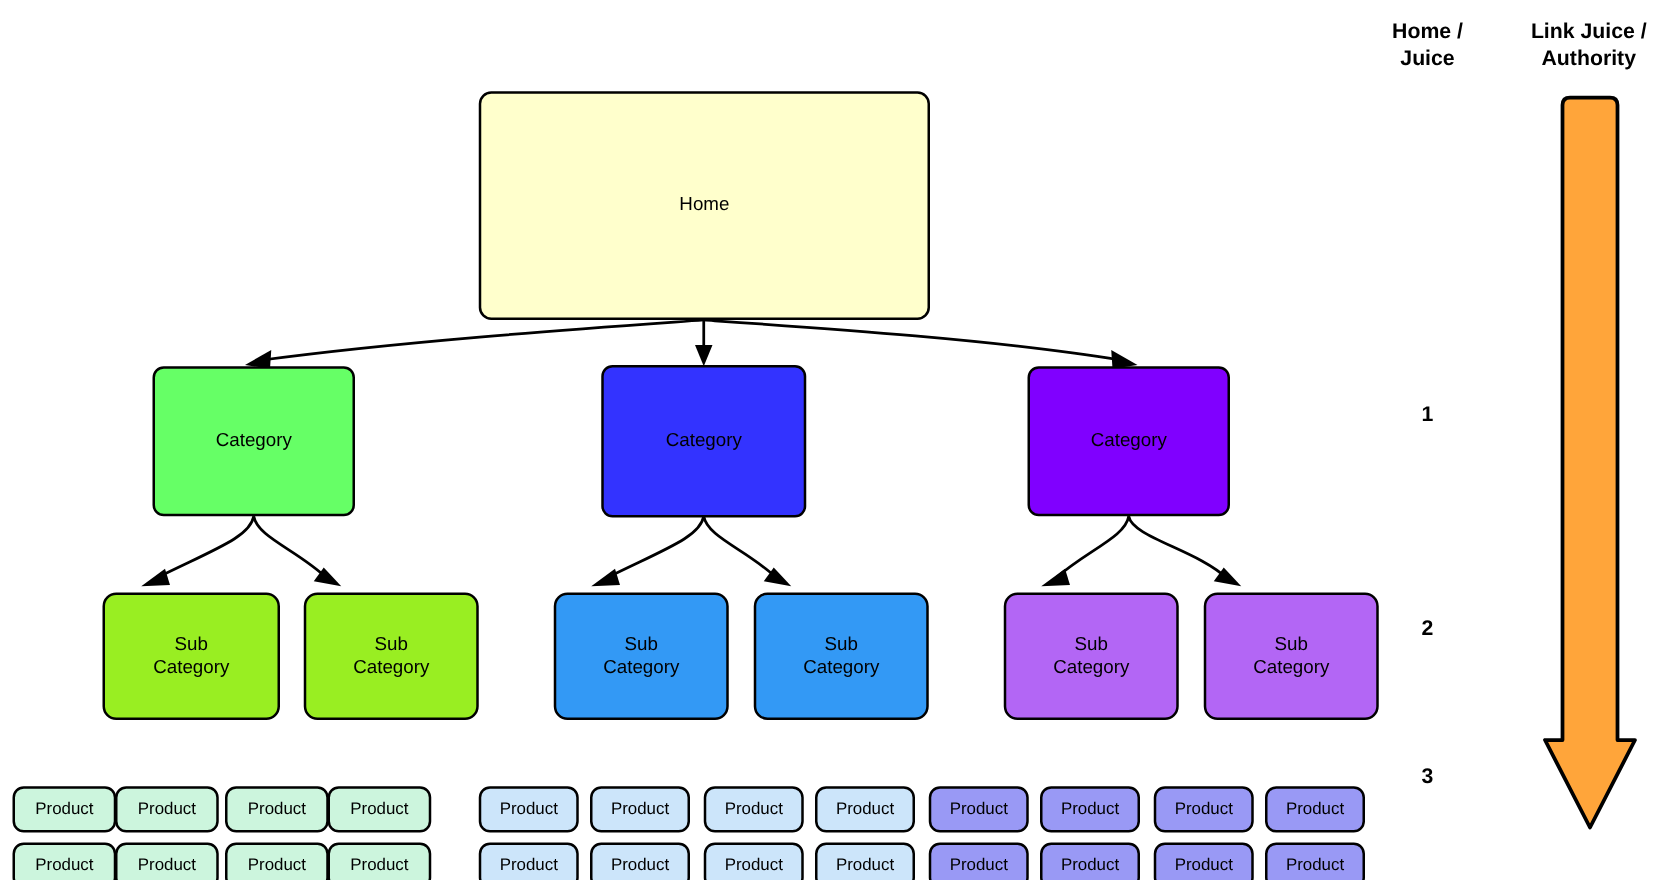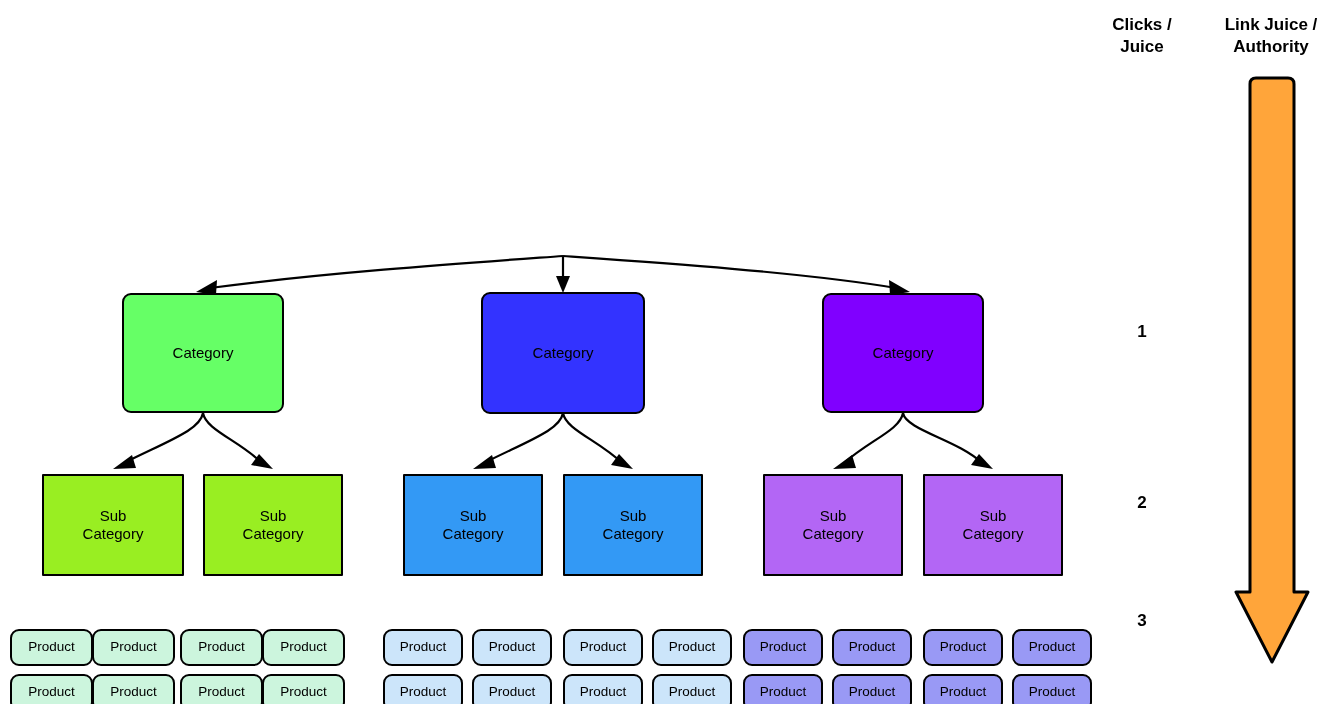--- a/index.html
+++ b/index.html
@@ -36,21 +36,22 @@
   }
   .node.home {
     border-radius: 10px;
     font-size: 15px;
   }
   .node.cat {
     font-size: 15px;
   }
   .node.subcat {
     font-size: 15px;
-    border-radius: 1px;
+    border-radius: 11px;
+    margin-left: 40px;
   }
   .node.product {
     font-size: 13.5px;
     border-radius: 9px;
     border-width: 2.5px;
     margin-top: 36px;
   }
   .node span { display: block; }
 
   svg#links {
@@ -118,32 +119,35 @@
     <polygon points="833,469 852,455 856,468"></polygon>
     <path d="M 903 413 C 906 430 958 440 982 463"></path>
     <polygon points="993,469 971,465 979,454"></polygon>
   </svg>
 
   <svg id="juice" style="left:1232px; top:72px; width:80px; height:600px;" viewBox="0 0 80 600">
     <path d="M 24 6 L 56 6 Q 62 6 62 12 L 62 520 L 76 520 L 40 590 L 4 520 L 18 520 L 18 12 Q 18 6 24 6 Z" fill="#FFA53A" stroke="#000000" stroke-width="3" stroke-linejoin="round"></path>
   </svg>
 
   <div class="col-head" style="left:1102px; top:14px; width:80px;">
-    <div>Clicks /</div>
+    <div>Home /</div>
     <div>Juice</div>
   </div>
   <div class="col-head" style="left:1196px; top:14px; width:150px;">
     <div>Link Juice /</div>
     <div>Authority</div>
   </div>
 
   <div class="depth-label" style="left:1122px; top:322px;">1</div>
   <div class="depth-label" style="left:1122px; top:493px;">2</div>
   <div class="depth-label" style="left:1122px; top:611px;">3</div>
 
+  <div class="node home" style="left:383px; top:73px; width:361px; height:183px; background:#FFFFCC;">
+    <span>Home</span>
+  </div>
 
   <div class="node cat" style="left:122px; top:293px; width:162px; height:120px; background:#66FF66;">
     <span>Category</span>
   </div>
   <div class="node cat" style="left:481px; top:292px; width:164px; height:122px; background:#3333FF;">
     <span>Category</span>
   </div>
   <div class="node cat" style="left:822px; top:293px; width:162px; height:120px; background:#8000FF;">
     <span>Category</span>
   </div>

